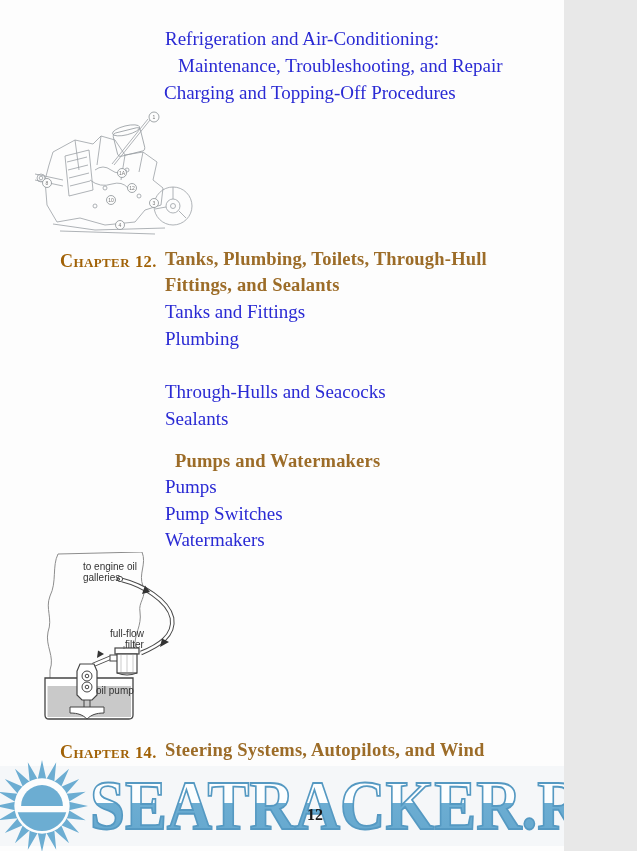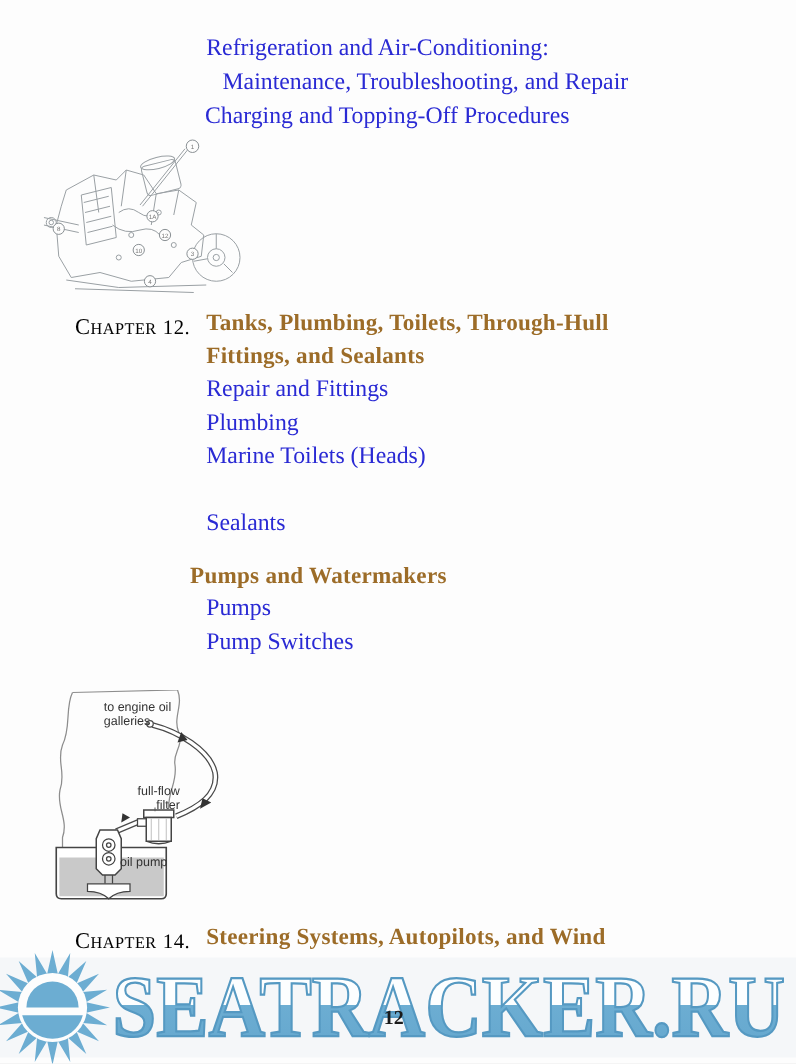--- a/index.html
+++ b/index.html
@@ -1,26 +1,26 @@
 <!DOCTYPE html>
 <html><head>
 <meta charset="utf-8">
 <style>
   html,body{margin:0;padding:0;background:#e8e8e8;}
   .page{
     position:relative;
-    width:637px;height:851px;
+    width:564px;height:851px;
     background:#fdfdfd;
     overflow:hidden;
     font-family:"Liberation Serif",serif;
   }
   .t{position:absolute;white-space:nowrap;}
   .blue{color:#2a2ad4;font-size:19px;line-height:24px;}
   .brown{color:#9c6c28;font-size:18.5px;font-weight:bold;letter-spacing:0.2px;line-height:24px;}
-  .chlabel{color:#000000;font-size:18px;font-variant:small-caps;letter-spacing:0.4px;line-height:24px;}
+  .chlabel{color:#a16207;font-size:18px;font-variant:small-caps;letter-spacing:0.4px;line-height:24px;font-weight:bold;}
   .chlabel .num{font-variant:normal;font-size:16.5px;}
   .illus{position:absolute;}
   .illus-label{
     position:absolute;font-family:"Liberation Sans",sans-serif;
     font-size:10px;line-height:10.5px;color:#333;white-space:pre-line;
   }
   .wm-band{position:absolute;left:0;top:766px;width:637px;height:80px;background:rgba(120,160,190,0.06);}
   .wm-text{position:absolute;left:88px;top:766px;z-index:4;}
   .wm-sun{position:absolute;left:-5px;top:759px;z-index:4;}
   .pagenum{
@@ -92,28 +92,29 @@
         <text x="119" y="95">3</text>
         <text x="12" y="75">8</text>
         <text x="85" y="117">4</text>
       </g>
     </svg>
   </div>
 
   <div class="t chlabel" style="left:60px;top:249px;"><span>Chapter</span>&nbsp;<span class="num">12.</span></div>
   <div class="t brown" style="left:165px;top:273px;">Fittings, and Sealants</div>
   <div class="t brown" style="left:165px;top:247px;">Tanks, Plumbing, Toilets, Through-Hull</div>
-  <div class="t blue" style="left:165px;top:300px;">Repair and Fittings</div>
+  <div class="t blue" style="left:165px;top:300px;">Tanks and Fittings</div>
   <div class="t blue" style="left:165px;top:327px;">Plumbing</div>
-  <div class="t blue" style="left:165px;top:353px;">Marine Toilets (Heads)</div>
+  <div class="t blue" style="left:165px;top:380px;">Through-Hulls and Seacocks</div>
   <div class="t blue" style="left:165px;top:407px;text-align:right;">Sealants</div>
 
-  <div class="t brown" style="left:152px;top:449px;">Pumps and Watermakers</div>
+  <div class="t brown" style="left:175px;top:449px;">Pumps and Watermakers</div>
   <div class="t blue" style="left:165px;top:475px;">Pumps</div>
   <div class="t blue" style="left:165px;top:502px;">Pump Switches</div>
+  <div class="t blue" style="left:165px;top:528px;">Watermakers</div>
 
   <div class="illus" style="left:38px;top:552px;width:170px;height:180px;">
     <svg width="170" height="180" viewBox="0 0 170 180">
 
       <g stroke="#8d8d8d" stroke-width="1" fill="none">
         <path d="M20,2 C14,14 19,30 12,44 C7,57 15,66 10,80 C7,94 17,104 12,118 L12,126"></path>
         <path d="M20,2 L104,0"></path>
         <path d="M104,0 C109,12 100,22 105,34 C109,45 100,50 102,60 C104,74 96,82 97,95"></path>
       </g>
 

